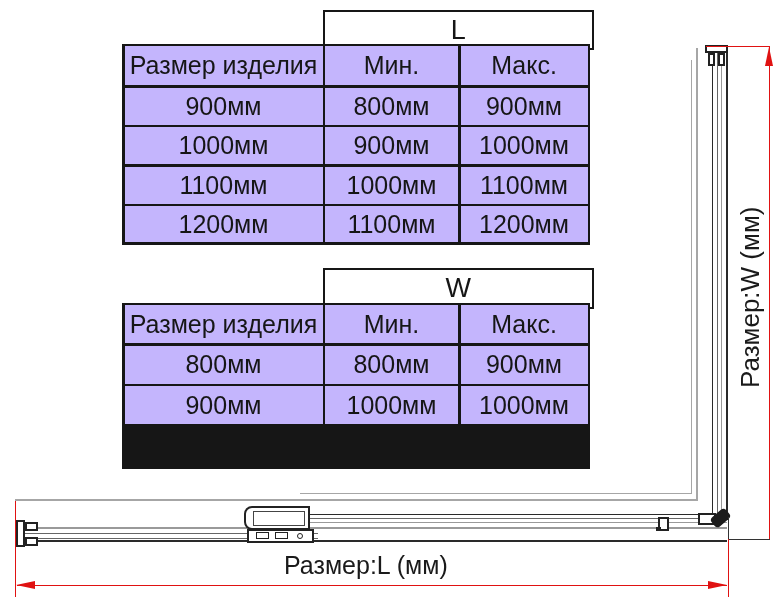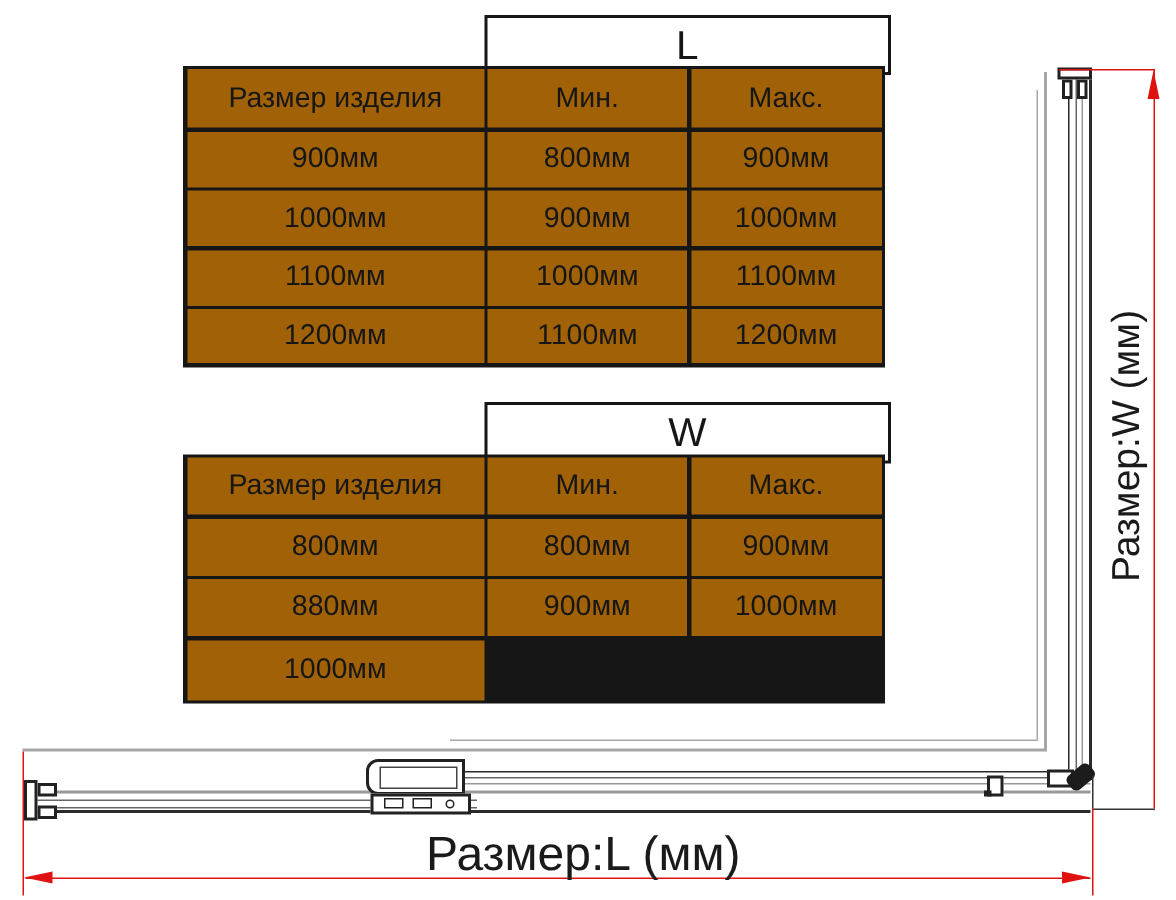--- a/index.html
+++ b/index.html
@@ -4,40 +4,40 @@
 <style>
   html,body{margin:0;padding:0;background:#ffffff;}
   #page{position:relative;width:784px;height:600px;background:#ffffff;overflow:hidden;
         font-family:"Liberation Sans","DejaVu Sans",sans-serif;color:#161616;}
 
   
   .tbl{position:absolute;}
   .span-hdr{position:absolute;background:#ffffff;border:2.5px solid #161616;
             display:flex;align-items:center;justify-content:center;font-size:27px;}
   .tgrid{position:absolute;display:grid;background:#161616;padding:2.5px;gap:2.5px;}
-  .cell{background:#a16207;display:flex;align-items:center;justify-content:center;
-        font-size:19px;white-space:nowrap;text-align:center;}
+  .cell{background:#c4b5fd;display:flex;align-items:center;justify-content:center;
+        font-size:25px;white-space:nowrap;text-align:center;}
   .t1 .tgrid{grid-template-columns:198px 133px 127px;grid-template-rows:39px 37px 37px 37px 36px;}
   .t2 .tgrid{grid-template-columns:198px 133px 127px;grid-template-rows:38px 38px 38px 40px;}
 
   
   .hline,.vline{position:absolute;}
   .hline{height:1.5px;}
   .vline{width:1.5px;}
   .ink{background:#2a2a2a;}
   .ink2{background:#666666;}
   .ink3{background:#999999;}
   .panel{background:#a6a6a6;}
   .red{background:#e01212;}
   .part{position:absolute;background:#ffffff;border:2px solid #222222;box-sizing:border-box;}
   .arrow{position:absolute;width:0;height:0;}
   .arrow-left {border-top:4.5px solid transparent;border-bottom:4.5px solid transparent;border-right:19px solid #e01212;}
   .arrow-right{border-top:4.5px solid transparent;border-bottom:4.5px solid transparent;border-left:19px solid #e01212;}
   .arrow-up   {border-left:4.5px solid transparent;border-right:4.5px solid transparent;border-bottom:19px solid #e01212;}
-  .dim-label{position:absolute;font-size:32px;color:#1a1a1a;white-space:nowrap;}
+  .dim-label{position:absolute;font-size:25px;color:#1a1a1a;white-space:nowrap;}
   .dim-label-w{writing-mode:vertical-rl;transform:rotate(180deg);}
 </style>
 </head>
 <body>
 
 <div id="page">
 
   <div class="tbl t1" style="left:122px;top:10px;width:470px;height:240px;">
     <div class="span-hdr" style="left:200.5px;top:0;width:267.5px;height:36px;">L</div>
     <div class="tgrid" style="left:0;top:33.5px;">
@@ -61,21 +61,20 @@
 
   <div class="tbl t2" style="left:122px;top:268px;width:470px;height:205px;">
     <div class="span-hdr" style="left:200.5px;top:0;width:267.5px;height:37px;">W</div>
     <div class="tgrid" style="left:0;top:34.5px;">
       <div class="cell">Размер изделия</div>
       <div class="cell">Мин.</div>
       <div class="cell">Макс.</div>
       <div class="cell">800мм</div>
       <div class="cell">800мм</div>
       <div class="cell">900мм</div>
-      <div class="cell">880мм</div>
       <div class="cell">900мм</div>
       <div class="cell">1000мм</div>
       <div class="cell">1000мм</div>
     </div>
   </div>
 
   <div class="hline panel" style="left:15px;top:499px;width:683px;"></div>
   <div class="hline panel" style="left:300px;top:492.5px;width:392px;height:1.2px;"></div>
   <div class="vline panel" style="left:696px;top:48px;height:452px;"></div>
   <div class="vline panel" style="left:690.5px;top:60px;height:433px;width:1.2px;"></div>

